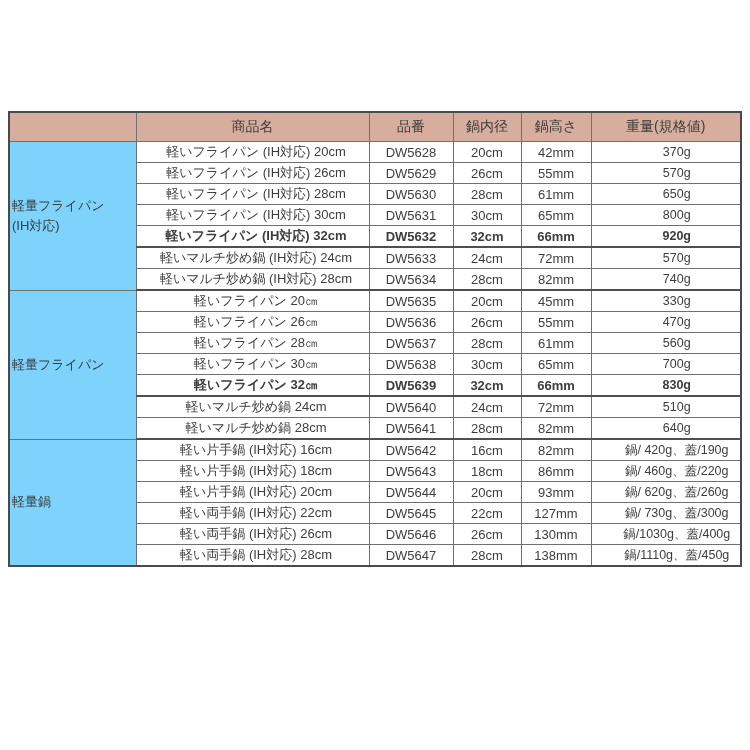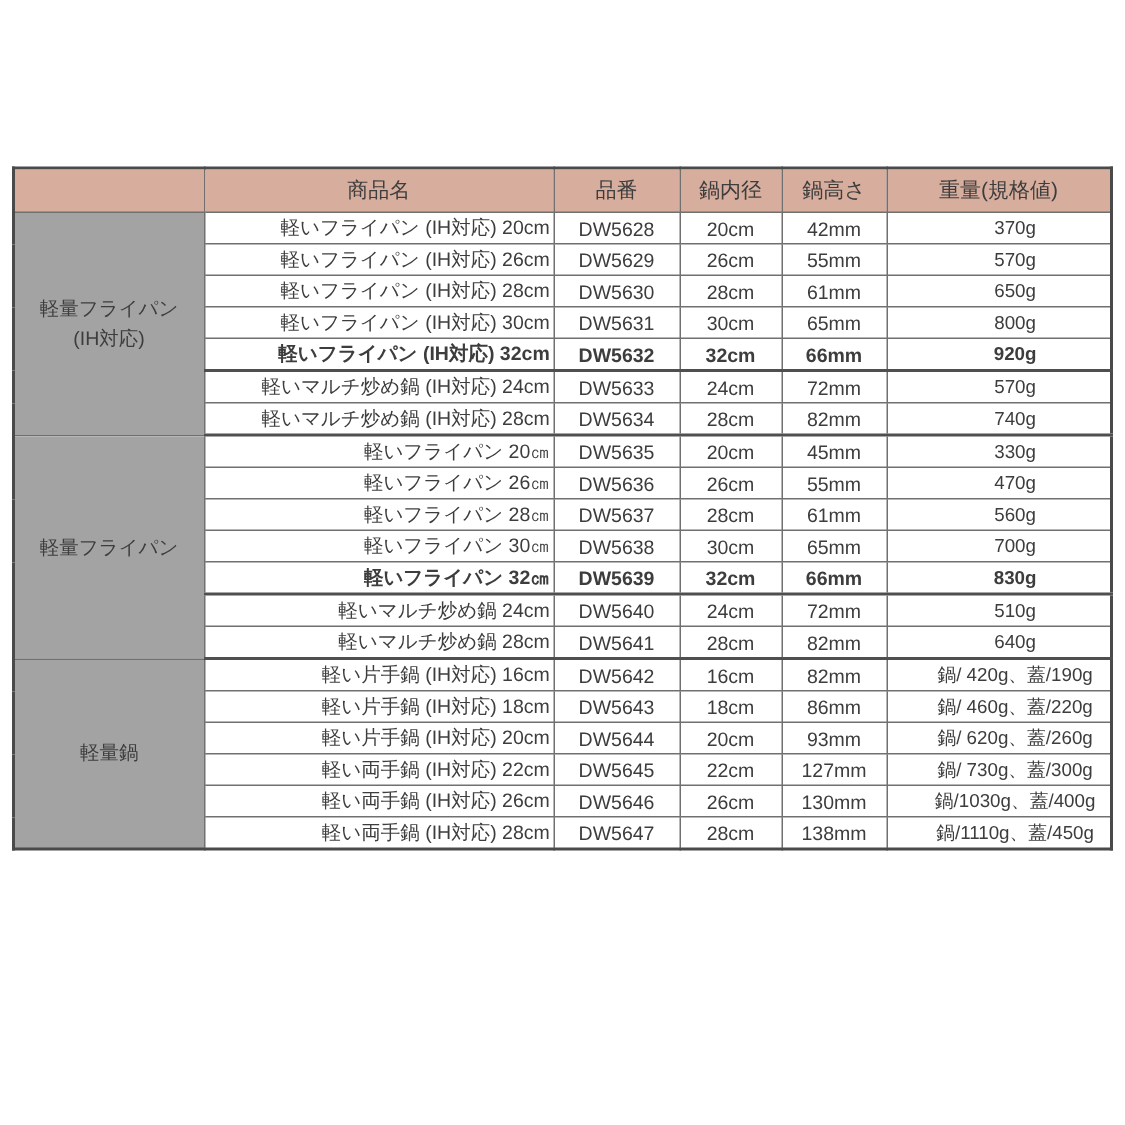--- a/index.html
+++ b/index.html
@@ -51,29 +51,29 @@
     padding: 0;
   }
   .spec-table tbody td {
     height: 20px;
     font-size: 13px;
     text-align: center;
     padding: 0 2px;
     color: #3d3d3d;
   }
   .spec-table tbody td.cell-name {
-    text-align: right;
+    text-align: center;
     padding-left: 9px;
   }
   .spec-table tbody td.group-cell {
     font-size: 13px;
-    text-align: center;
+    text-align: left;
     vertical-align: middle;
     line-height: 20px;
-    background: #a3a3a3;
+    background: #7dd3fc;
   }
   .spec-table tbody td.cell-weight { font-size: 12.5px; padding-left: 24px; }
   tr.heavy-below > td { border-bottom: 2px solid #4f4f4f; font-weight: bold; }
   tr.group-end  > td { border-bottom: 2px solid #4f4f4f; }
 
   
   .footnotes {
     position: absolute;
     left: 10px;
     top: 541px;

